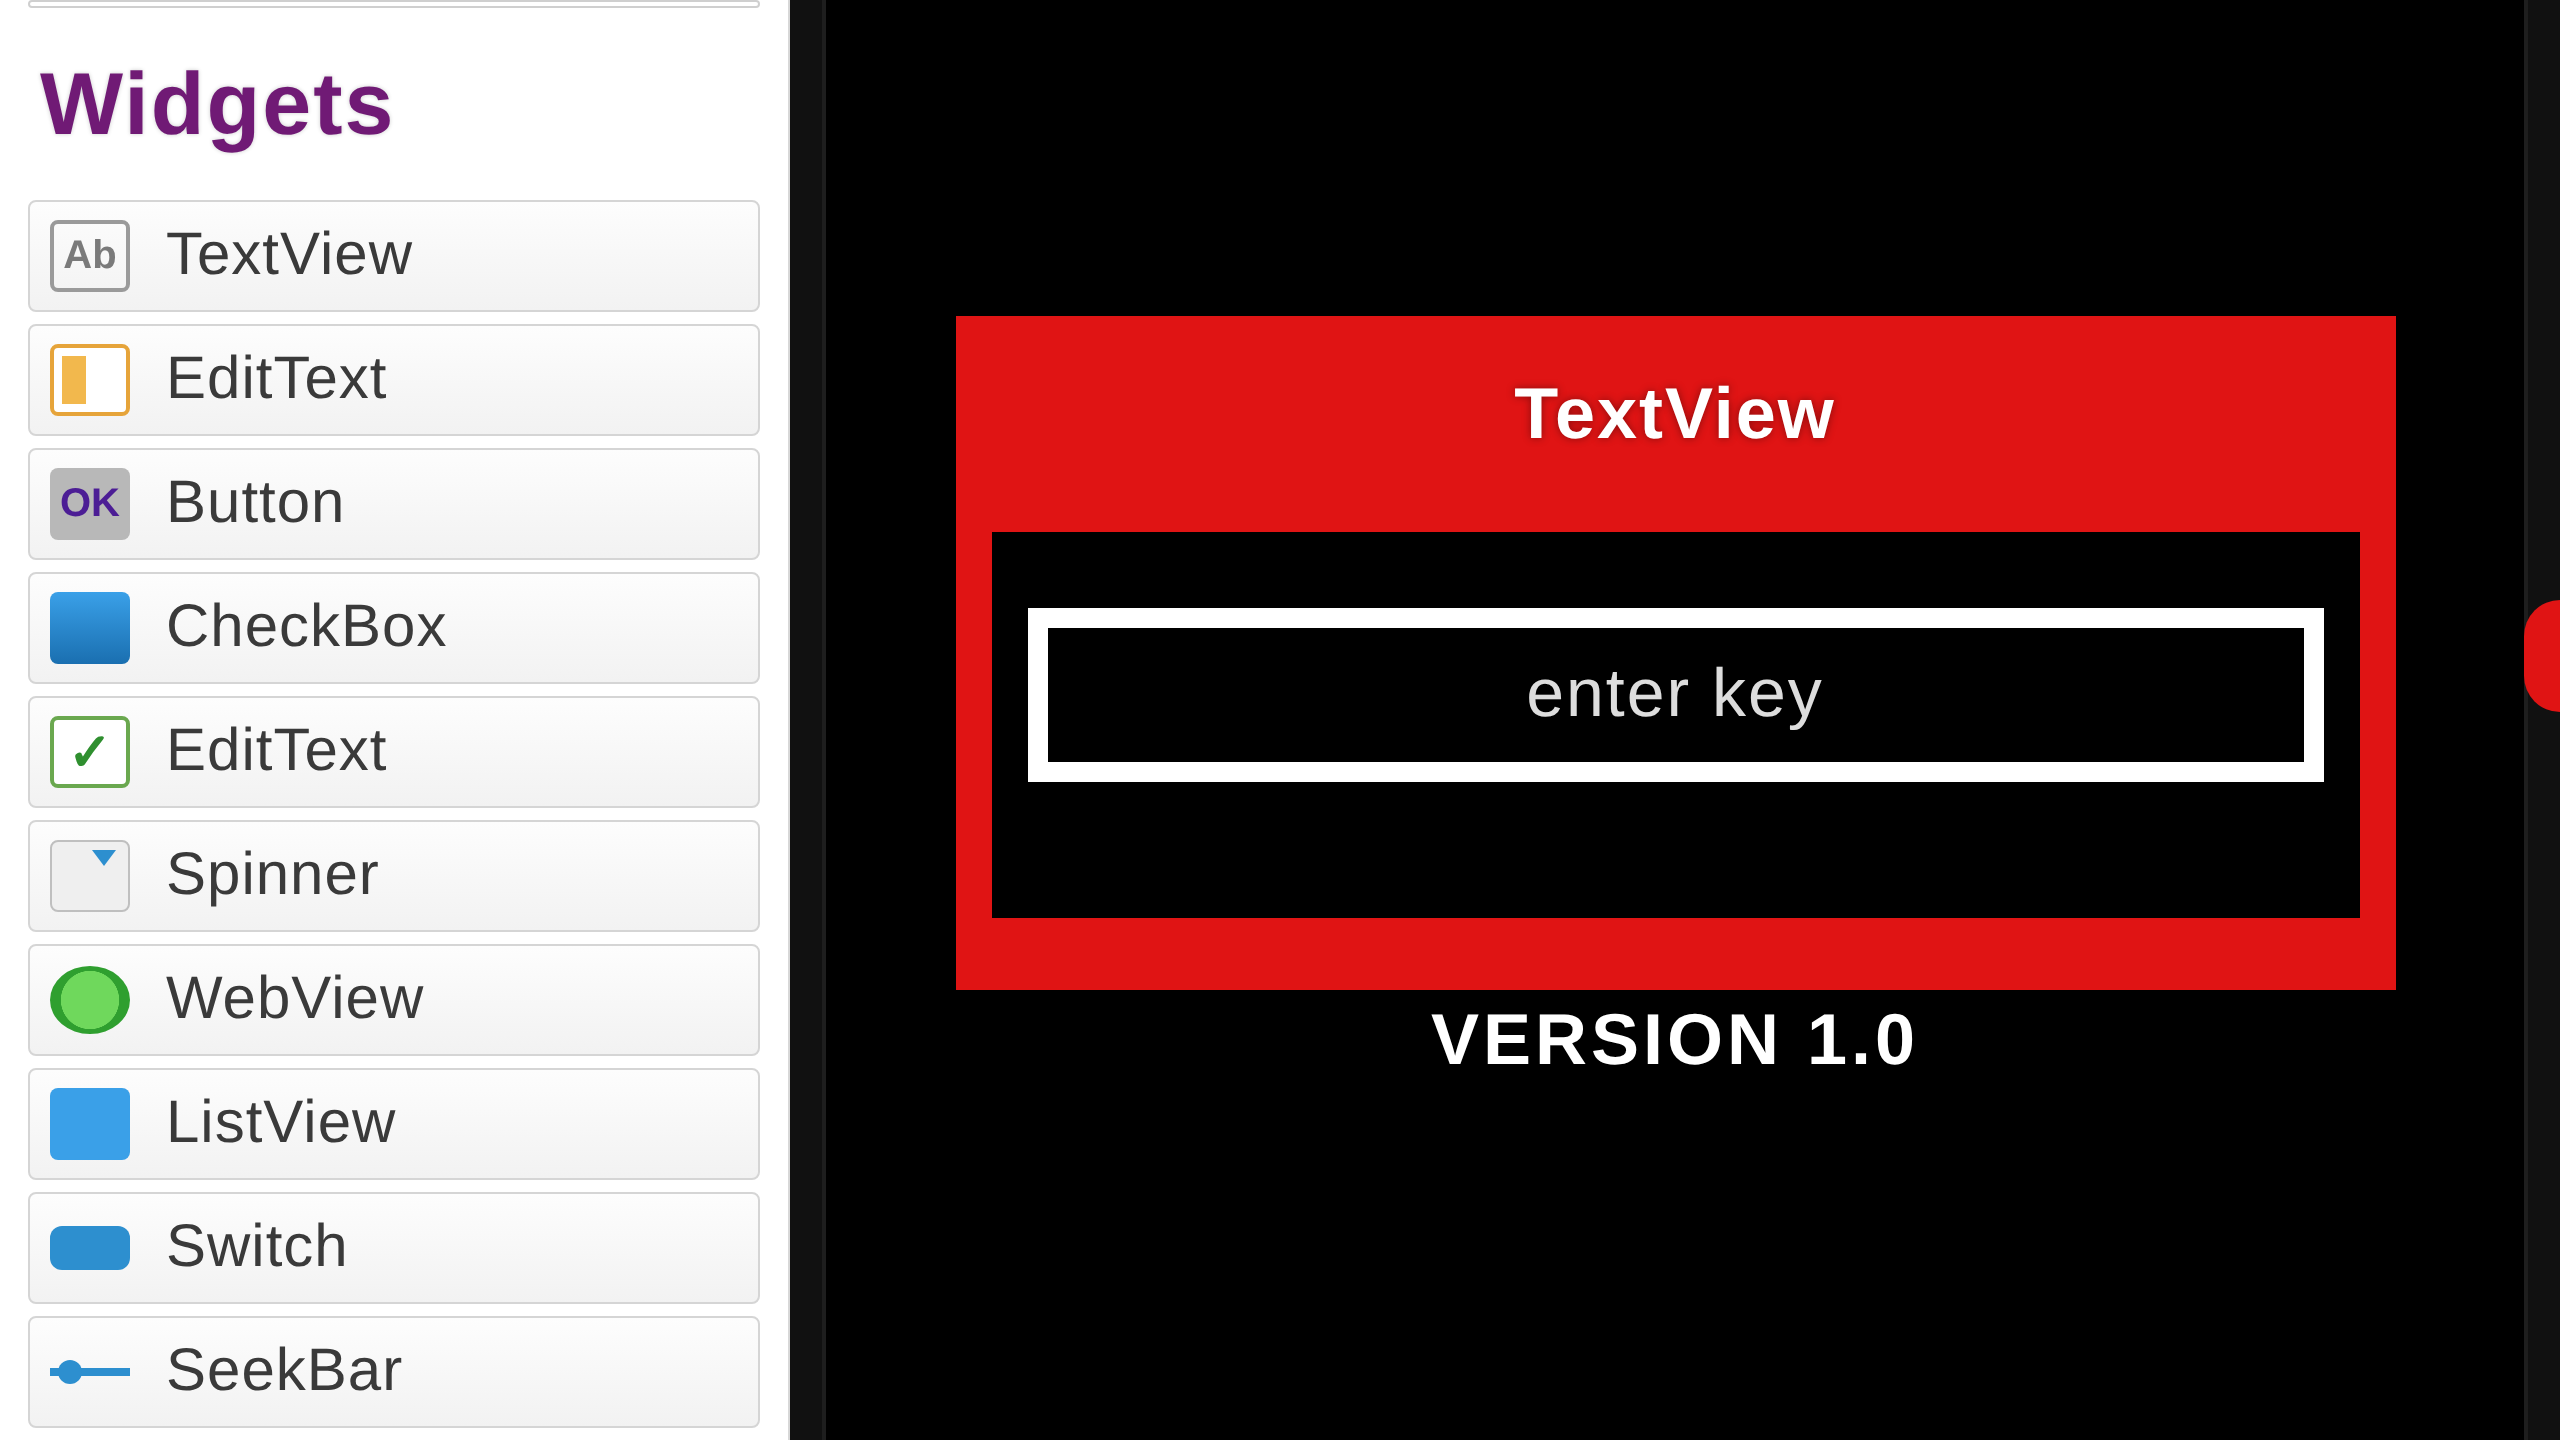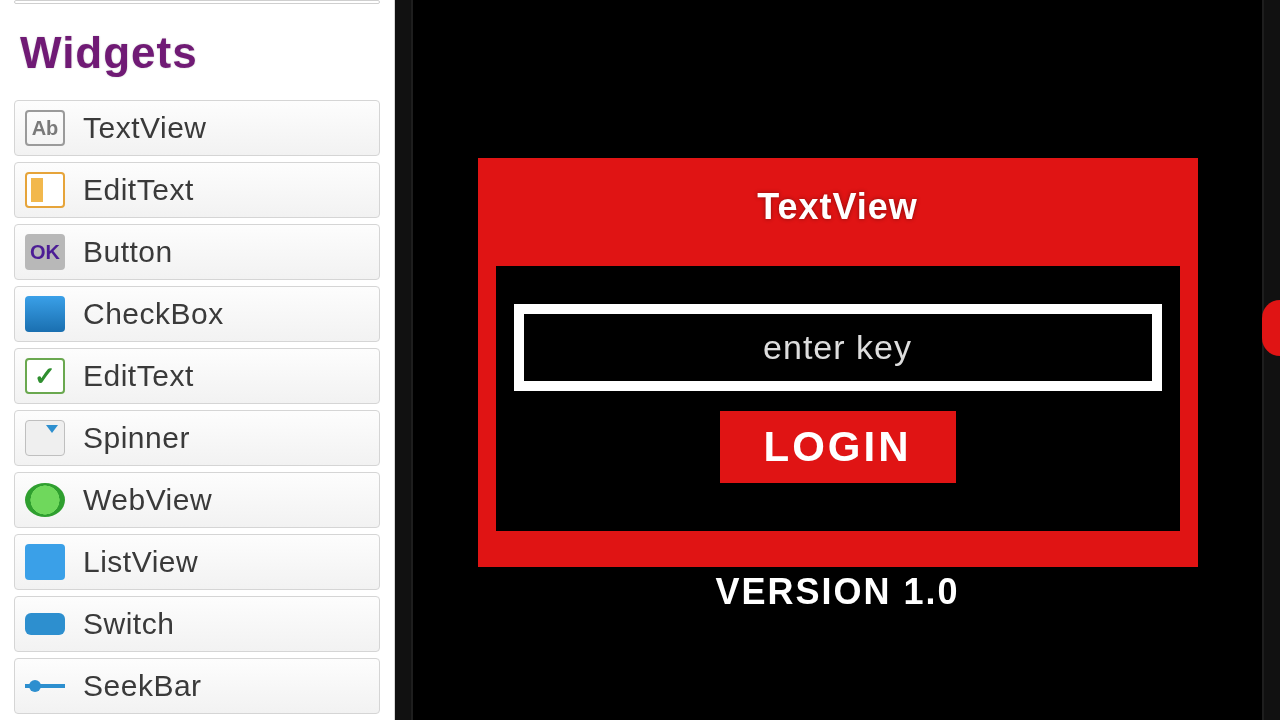--- a/index.html
+++ b/index.html
@@ -232,21 +232,20 @@
 
     <div class="screen">
       <div class="red-card">
 
         <div class="tv-label">TextView</div>
 
         <div class="black-panel">
           <div class="key-field-wrap">
             <input class="key-field" type="text" placeholder="enter key" style="">
           </div>
-          <button class="login-btn">LOGIN</button>
         </div>
       </div>
 
       <div class="version">VERSION 1.0</div>
     </div>
   </main>
 
 </div>
 
 </body></html>

